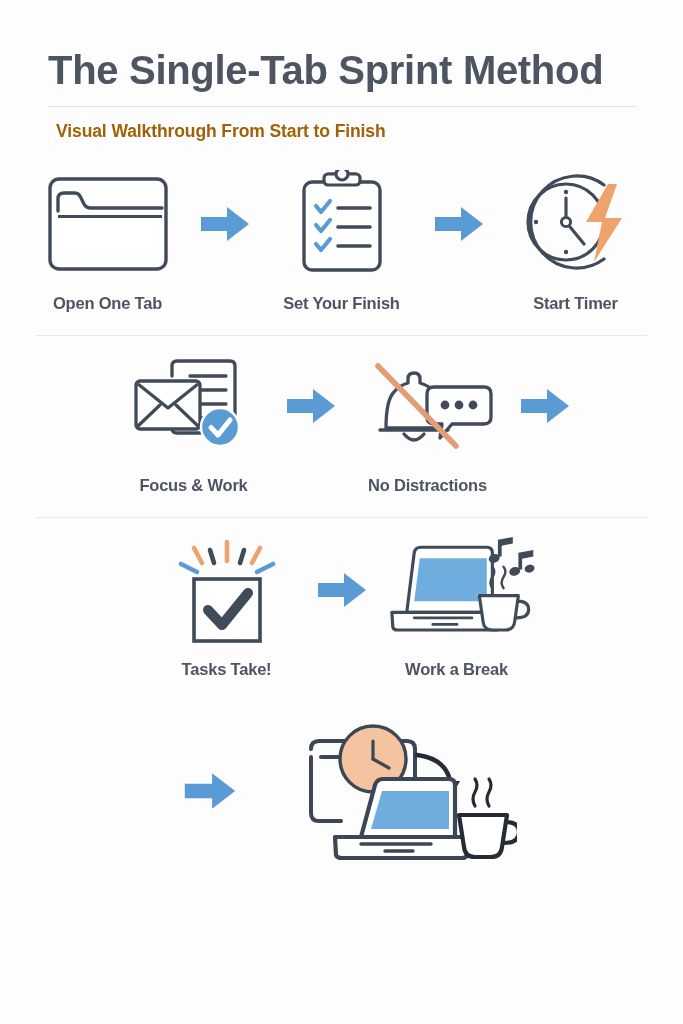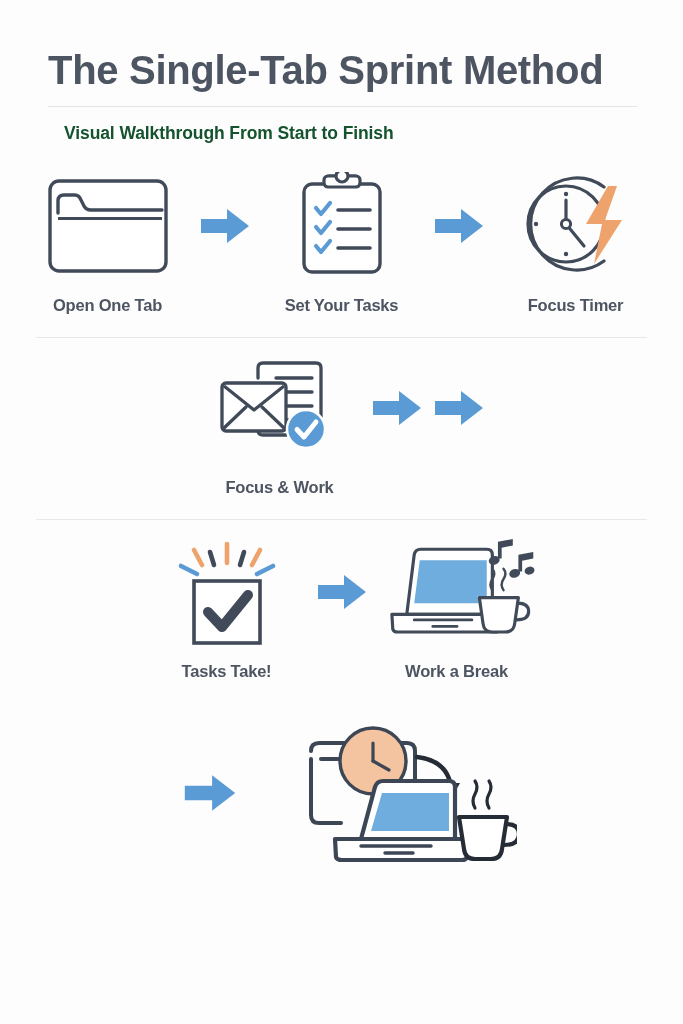--- a/index.html
+++ b/index.html
@@ -15,21 +15,21 @@
   
   .header{padding:48px 46px 0 48px;}
   .title{
     font-size:40px;font-weight:700;color:#4d5562;letter-spacing:-0.3px;
     line-height:1.1;margin:0;
   }
   .title-rule{
     height:1px;background:#e3e5e8;margin:14px 0 14px 0;
   }
   .subtitle{
-    font-size:17.5px;font-weight:700;color:#14532d;margin:16px;letter-spacing:-0.1px;
+    font-size:17.5px;font-weight:700;color:#a16207;margin:8px;letter-spacing:-0.1px;
   }
 
   
   .row{
     display:flex;align-items:flex-start;justify-content:center;
     padding:0 14px;
   }
   .row-1{margin-top:26px;}
   .row-2{margin-top:14px;}
   .row-3{margin-top:16px;}
@@ -104,21 +104,21 @@
             <path d="M24 55 L29 61 L38 50"></path>
             <path d="M24 74 L29 80 L38 69"></path>
           </g>
           <g stroke="#404a59" stroke-width="3.6" stroke-linecap="round">
             <line x1="46" y1="38" x2="78" y2="38"></line>
             <line x1="46" y1="57" x2="78" y2="57"></line>
             <line x1="46" y1="76" x2="78" y2="76"></line>
           </g>
         </svg>
       </div>
-      <div class="step-label">Set Your Tasks</div>
+      <div class="step-label">Set Your Finish</div>
     </div>
 
     <div class="arrow">
       <svg width="52" height="40" viewBox="0 0 52 40">
         <path d="M2 13 L28 13 L28 3 L50 20 L28 37 L28 27 L2 27 Z" fill="#5b9bd5"></path>
       </svg>
     </div>
 
     <div class="step">
       <div class="icon-box">
@@ -129,21 +129,21 @@
             <circle cx="48" cy="22" r="2.2"></circle>
             <circle cx="48" cy="82" r="2.2"></circle>
             <circle cx="18" cy="52" r="2.2"></circle>
           </g>
           <line x1="48" y1="52" x2="48" y2="28" stroke="#404a59" stroke-width="3.2" stroke-linecap="round"></line>
           <line x1="48" y1="52" x2="66" y2="74" stroke="#404a59" stroke-width="3.2" stroke-linecap="round"></line>
           <circle cx="48" cy="52" r="4.6" fill="#ffffff" stroke="#404a59" stroke-width="3"></circle>
           <path d="M90 14 L68 52 L84 52 L76 92 L104 48 L87 48 L99 14 Z" fill="#eda36b"></path>
         </svg>
       </div>
-      <div class="step-label">Focus Timer</div>
+      <div class="step-label">Start Timer</div>
     </div>
   </div>
 
   <div class="divider"></div>
 
   <div class="row row-2">
 
     <div class="step">
       <div class="icon-box">
         <svg width="140" height="104" viewBox="0 0 140 104">
@@ -163,20 +163,39 @@
       </div>
       <div class="step-label">Focus &amp; Work</div>
     </div>
 
     <div class="arrow">
       <svg width="52" height="40" viewBox="0 0 52 40">
         <path d="M2 13 L28 13 L28 3 L50 20 L28 37 L28 27 L2 27 Z" fill="#5b9bd5"></path>
       </svg>
     </div>
 
+    <div class="step">
+      <div class="icon-box">
+        <svg width="136" height="104" viewBox="0 0 136 104">
+          <path d="M26 74 Q26 46 34 38 Q40 31 48 29 L48 25 Q48 19 54 19 Q60 19 60 25 L60 29
+                   Q68 31 74 38 Q82 46 82 74 Z" fill="#ffffff" stroke="#404a59" stroke-width="3.3" stroke-linejoin="round"></path>
+          <line x1="20" y1="76" x2="88" y2="76" stroke="#404a59" stroke-width="3.3" stroke-linecap="round"></line>
+          <path d="M44 80 Q54 92 64 80" fill="#ffffff" stroke="#404a59" stroke-width="3.3" stroke-linecap="round"></path>
+          <path d="M74 33 L124 33 Q131 33 131 40 L131 63 Q131 70 124 70 L92 70 L80 84 L82 70 L74 70
+                   Q67 70 67 63 L67 40 Q67 33 74 33 Z" fill="#ffffff" stroke="#404a59" stroke-width="3.3" stroke-linejoin="round"></path>
+          <g fill="#404a59">
+            <circle cx="85" cy="51" r="4.4"></circle>
+            <circle cx="99" cy="51" r="4.4"></circle>
+            <circle cx="113" cy="51" r="4.4"></circle>
+          </g>
+          <line x1="18" y1="12" x2="96" y2="92" stroke="#e09d77" stroke-width="5.6" stroke-linecap="round"></line>
+        </svg>
+      </div>
+      <div class="step-label">No Distractions</div>
+    </div>
 
     <div class="arrow">
       <svg width="52" height="40" viewBox="0 0 52 40">
         <path d="M2 13 L28 13 L28 3 L50 20 L28 37 L28 27 L2 27 Z" fill="#5b9bd5"></path>
       </svg>
     </div>
 
   </div>
 
   <div class="divider"></div>

